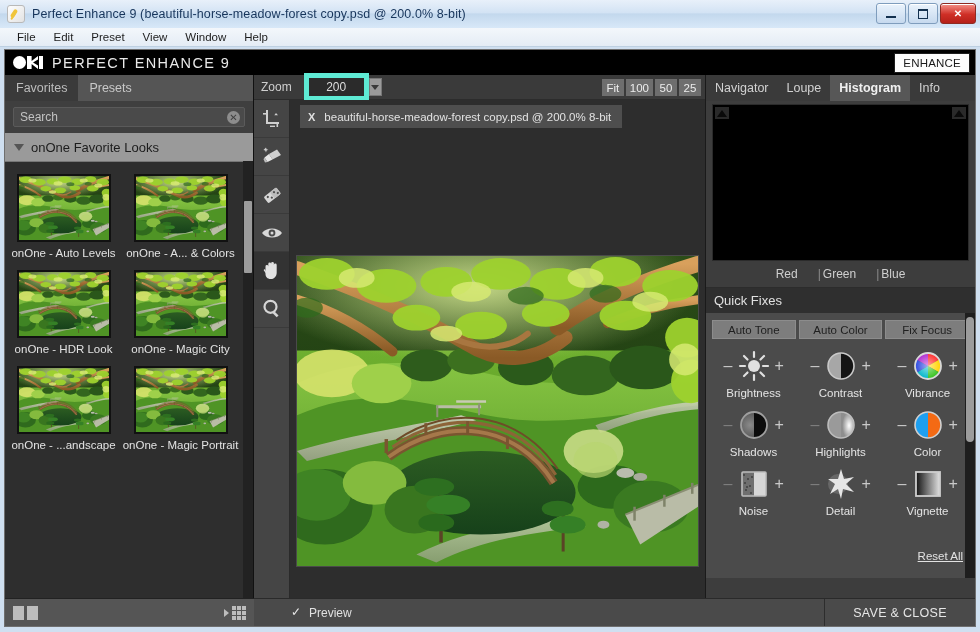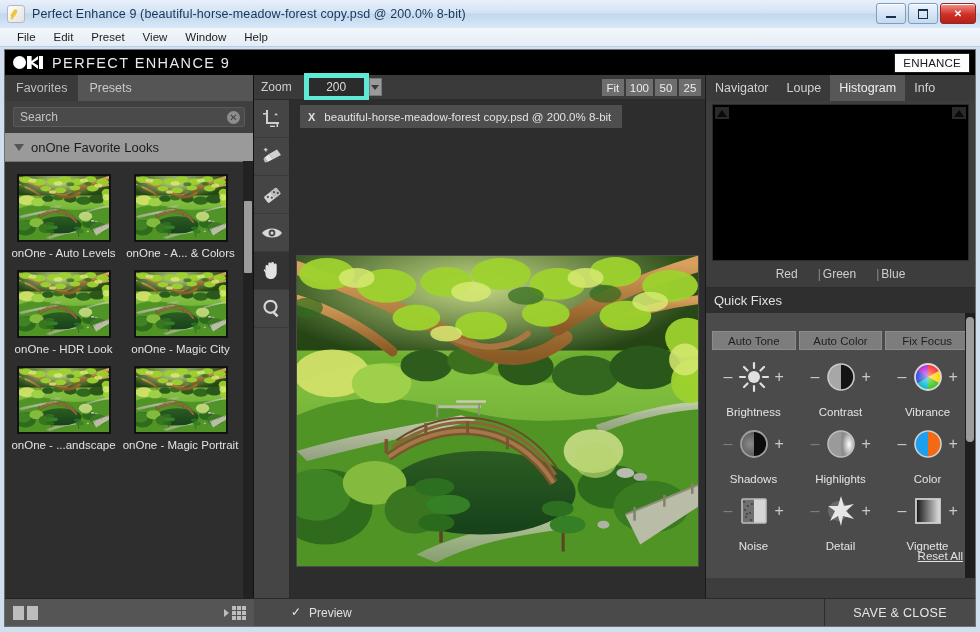--- a/index.html
+++ b/index.html
@@ -172,51 +172,51 @@
     box-sizing:border-box;overflow:hidden;background:#1f3012;
   }
 
   
   .right{
     position:absolute;left:700px;top:25px;width:270px;height:553px;background:#3d3d3d;
     box-sizing:border-box;border-left:1px solid #1a1a1a;
   }
   .rtabs{height:26px;background:#3a3a3a;display:flex;align-items:stretch;}
   .rtab{display:flex;align-items:center;padding:0 9px;font-size:12.5px;color:#d2d2d2;background:#3a3a3a;}
-  .rtab.active{background:#575757;color:#f0f0f0;}
+  .rtab.active{background:#575757;color:#f0f0f0;font-weight:bold;}
   .rtabs-fill{flex:1;background:#3a3a3a;}
   .histo{
     margin:3px 6px 0 6px;height:155px;background:#000;border:1px solid #2b2b2b;position:relative;
   }
   .tri-ind{
     position:absolute;width:14px;height:12px;background:#2a2a2a;display:flex;align-items:center;justify-content:center;
   }
   .tri-ind i{width:0;height:0;border-bottom:7px solid #0a0a0a;border-left:5px solid transparent;border-right:5px solid transparent;}
   .channels{
     height:26px;display:flex;align-items:center;justify-content:center;gap:20px;font-size:12px;color:#cfcfcf;
     border-bottom:1px solid #2c2c2c;
   }
   .ch{display:flex;align-items:center;}
   .ch .pipe{color:#8c8c8c;margin-right:2px;}
   .qf-title{
     height:25px;background:#2f2f2f;display:flex;align-items:center;padding-left:8px;
     font-size:13px;color:#e0e0e0;
   }
-  .qf-body{background:#4b4b4b;padding:18px 0 0 0;position:relative;height:265px;box-sizing:border-box;}
+  .qf-body{background:#4b4b4b;padding:7px 0 0 0;position:relative;height:265px;box-sizing:border-box;}
   .autobtns{display:flex;gap:3px;padding:0 6px;}
   .autobtn{
     flex:1;height:19px;background:#7d7d7d;border:1px solid #8c8c8c;box-sizing:border-box;
     display:flex;align-items:center;justify-content:center;font-size:11.5px;color:#1f1f1f;
   }
   .fixgrid{display:flex;flex-wrap:wrap;padding:7px 4px 0 4px;}
   .fix{width:87px;display:flex;flex-direction:column;align-items:center;margin-bottom:6px;}
   .fixrow{display:flex;align-items:center;gap:4px;height:40px;}
   .sign{font-size:16px;color:#c9c9c9;line-height:1;width:9px;text-align:center;}
   .sign.dim{color:#7f7f7f;}
-  .fix-lbl{font-size:11.5px;color:#e4e4e4;margin-top:9px;}
+  .fix-lbl{font-size:11.5px;color:#e4e4e4;margin-top:1px;}
   .reset{
     position:absolute;right:12px;bottom:16px;font-size:11.5px;color:#e2e2e2;text-decoration:underline;
   }
   .qf-scroll{
     position:absolute;right:0;top:0;width:10px;height:100%;background:#1e1e1e;
   }
   .qf-scroll .bar{position:absolute;left:1px;top:4px;width:8px;height:125px;background:#9c9c9c;border-radius:4px;}
 
   
   .leftbottom{

